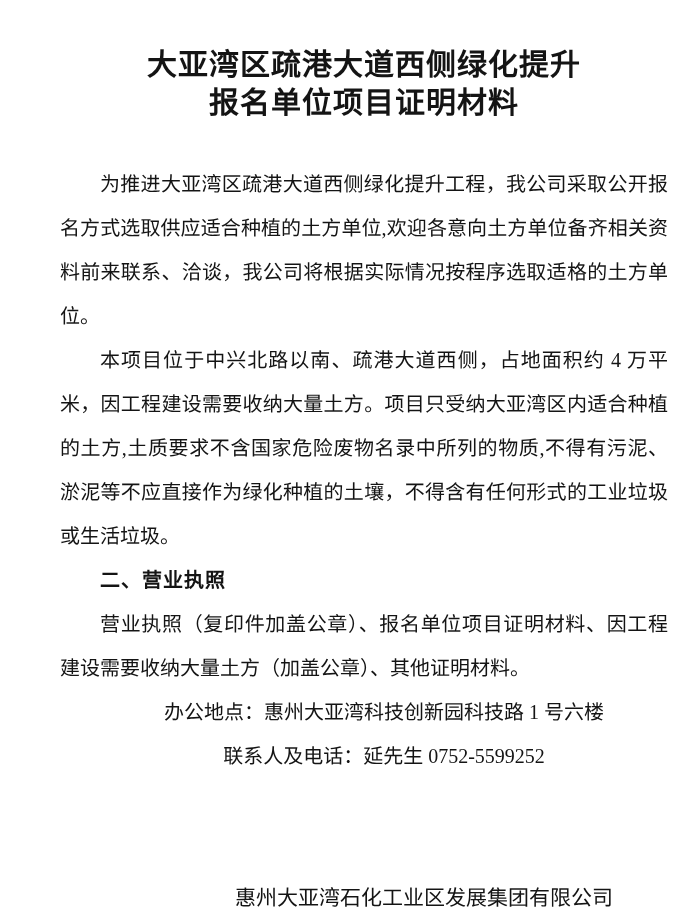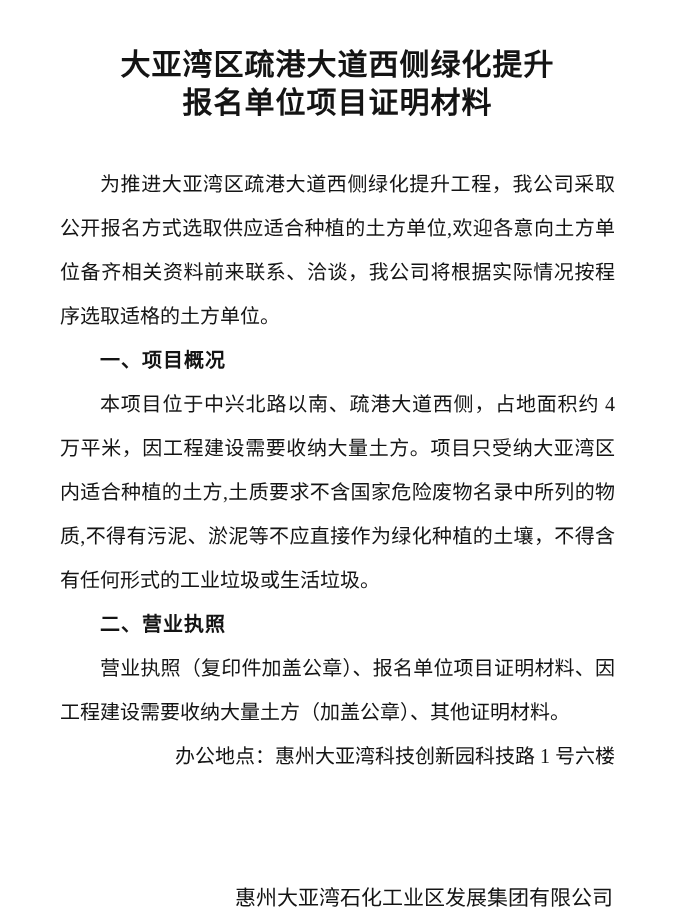--- a/index.html
+++ b/index.html
@@ -8,21 +8,21 @@
     background: #ffffff;
   }
   .page {
     position: relative;
     width: 700px;
     height: 912px;
     box-sizing: border-box;
     background: #ffffff;
     color: #141414;
     font-family: "Liberation Serif", "DejaVu Serif", serif;
-    padding: 46px 85px 0 60px;
+    padding: 46px 32px 0 60px;
     overflow: hidden;
     border-radius: 32px;
   }
   .doc-title {
     text-align: center;
     font-weight: bold;
     font-size: 30px;
     line-height: 38px;
     letter-spacing: 1px;
     margin: 0 0 0 0;
@@ -39,21 +39,21 @@
   }
   .section-heading {
     margin: 0;
     text-indent: 2em;
     font-weight: bold;
     font-family: "Liberation Sans", "DejaVu Sans", sans-serif;
     letter-spacing: 1px;
     text-align: left;
   }
   .contact-line {
-    text-align: right;
+    text-align: center;
   }
   .signature-block {
     margin-top: 100px;
     padding-left: 175px;
     font-size: 21px;
     line-height: 40px;
   }
   .signature-block div {
     white-space: nowrap;
   }
@@ -63,25 +63,25 @@
 
 <div class="page">
 
   <h1 class="doc-title">
     <div>大亚湾区疏港大道西侧绿化提升</div>
     <div>报名单位项目证明材料</div>
   </h1>
 
   <div class="doc-body">
     <p class="para">为推进大亚湾区疏港大道西侧绿化提升工程，我公司采取公开报名方式选取供应适合种植的土方单位,欢迎各意向土方单位备齐相关资料前来联系、洽谈，我公司将根据实际情况按程序选取适格的土方单位。</p>
-    <p class="section-heading">一、项目概况</p>
     <p class="para">本项目位于中兴北路以南、疏港大道西侧，占地面积约 4 万平米，因工程建设需要收纳大量土方。项目只受纳大亚湾区内适合种植的土方,土质要求不含国家危险废物名录中所列的物质,不得有污泥、淤泥等不应直接作为绿化种植的土壤，不得含有任何形式的工业垃圾或生活垃圾。</p>
     <p class="section-heading">二、营业执照</p>
     <p class="para">营业执照（复印件加盖公章）、报名单位项目证明材料、因工程建设需要收纳大量土方（加盖公章）、其他证明材料。</p>
     <p class="para contact-line">办公地点：惠州大亚湾科技创新园科技路 1 号六楼</p>
+    <p class="para contact-line">联系人及电话：延先生 0752-5599252</p>
   </div>
 
   <div class="signature-block">
     <div>惠州大亚湾石化工业区发展集团有限公司</div>
     <div>2019 年 12 月 19 日</div>
   </div>
 
 </div>
 
 </body></html>

